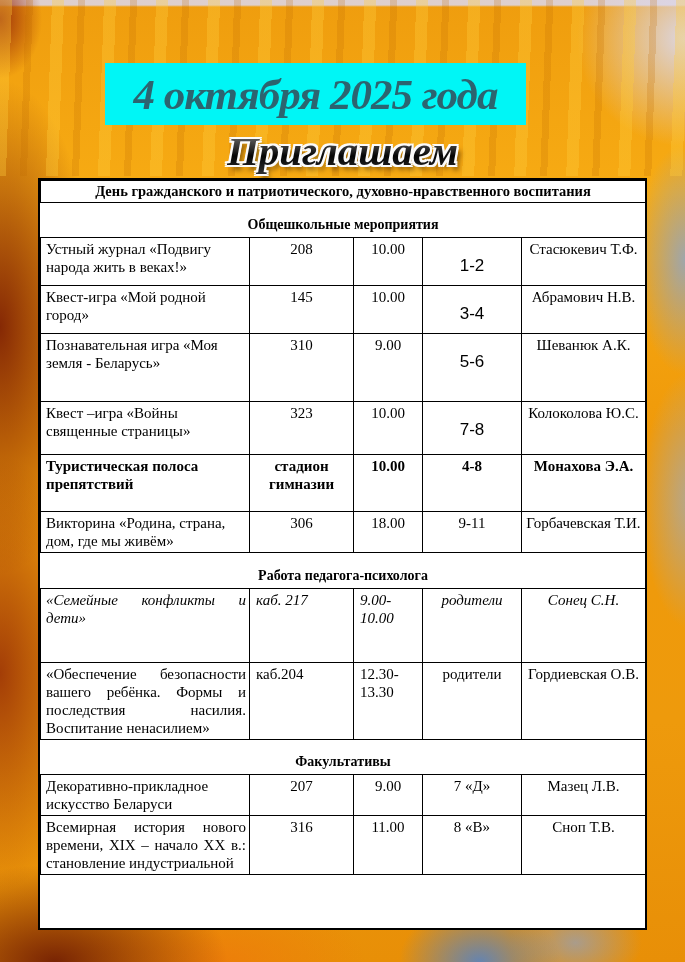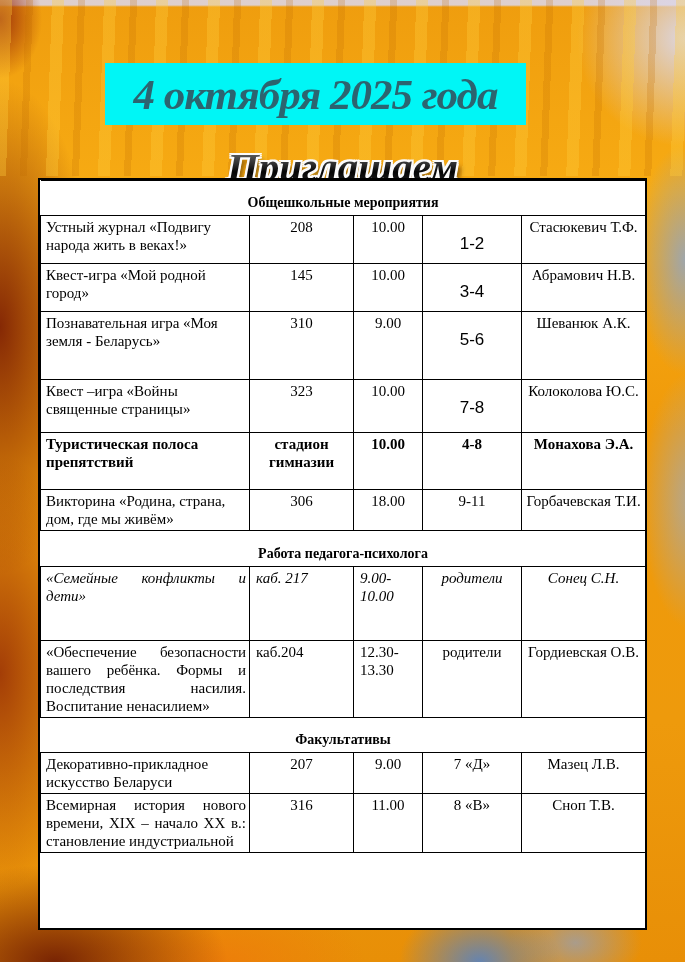--- a/index.html
+++ b/index.html
@@ -22,21 +22,21 @@
   .streaks{position:absolute;left:0;top:0;width:685px;height:176px;
     background:repeating-linear-gradient(92deg,
       rgba(255,205,60,.34) 0 12px, rgba(230,140,10,0) 12px 26px,
       rgba(190,105,0,.22) 26px 33px, rgba(0,0,0,0) 33px 52px);}
   .banner{position:absolute;left:105px;top:63px;width:421px;height:62px;
     background:var(--banner-bg,#00f6f6);display:flex;align-items:center;justify-content:center;}
   .banner-text{font-style:italic;font-weight:bold;font-size:43px;white-space:nowrap;
     color:var(--banner-fg,#2c6470);letter-spacing:-1px;}
   .invite{position:absolute;left:0;top:126px;width:685px;height:52px;text-align:center;}
   .invite .stack{position:relative;display:inline-block;font-style:italic;font-weight:bold;
-    font-size:41px;line-height:50px;letter-spacing:0px;margin-top:16px;}
+    font-size:41px;line-height:50px;letter-spacing:0px;}
   .invite .outline{color:#f6f6f6;text-shadow:
      -2px -2px 0 #fbfbfb, 2px -2px 0 #fbfbfb, -2px 2px 0 #fbfbfb, 2px 2px 0 #fbfbfb,
       0 -2px 0 #fbfbfb, 0 2px 0 #fbfbfb, -2px 0 0 #fbfbfb, 2px 0 0 #fbfbfb,
       4px 5px 5px rgba(40,20,0,.55);}
   .invite .fill{position:absolute;left:0;top:0;background:linear-gradient(180deg,#7d7d7d 8%,#2a2a2a 46%,#050505 60%,#333 100%);
     -webkit-background-clip:text;background-clip:text;color:transparent;}
   .table-wrap{position:absolute;left:38px;top:178px;width:609px;height:752px;
     background:#ffffff;border:2px solid #000;overflow:hidden;box-sizing:border-box;}
   table{width:100%;border-collapse:collapse;table-layout:fixed;
     font-family:"Liberation Serif",serif;font-size:15px;line-height:18px;color:#000;}
@@ -90,20 +90,23 @@
   <div class="table-wrap">
     <table>
       <colgroup>
         <col class="c-event">
           <col class="c-place">
           <col class="c-time">
           <col class="c-invited">
           <col class="c-resp">
       </colgroup>
       <thead>
+        <tr class="title-row">
+          <th colspan="5">День  гражданского и патриотического, духовно-нравственного воспитания</th>
+        </tr>
       </thead>
 
     <tbody class="sec0">
           <tr>
             <td colspan="5" class="section-heading">Общешкольные мероприятия</td>
           </tr>
           <tr>
             <td class="event">Устный журнал «Подвигу народа жить в веках!»</td>
             <td class="place">208</td>
             <td class="time">10.00</td>

